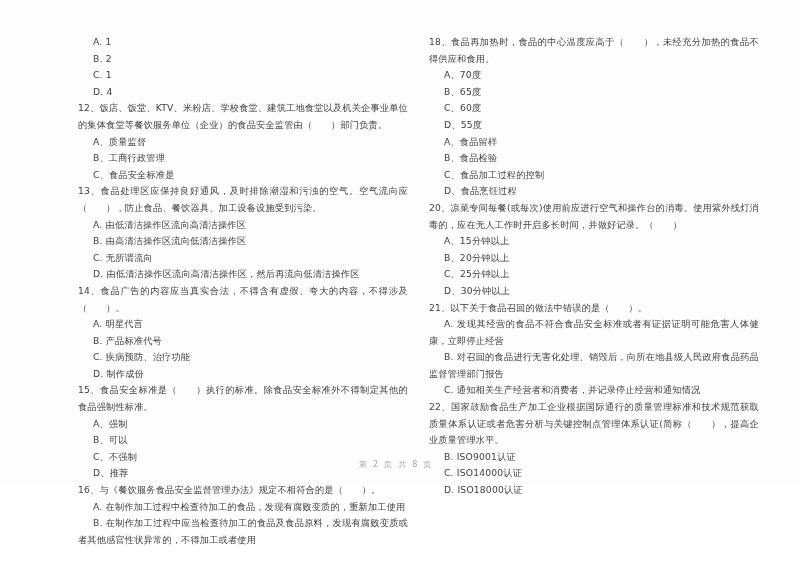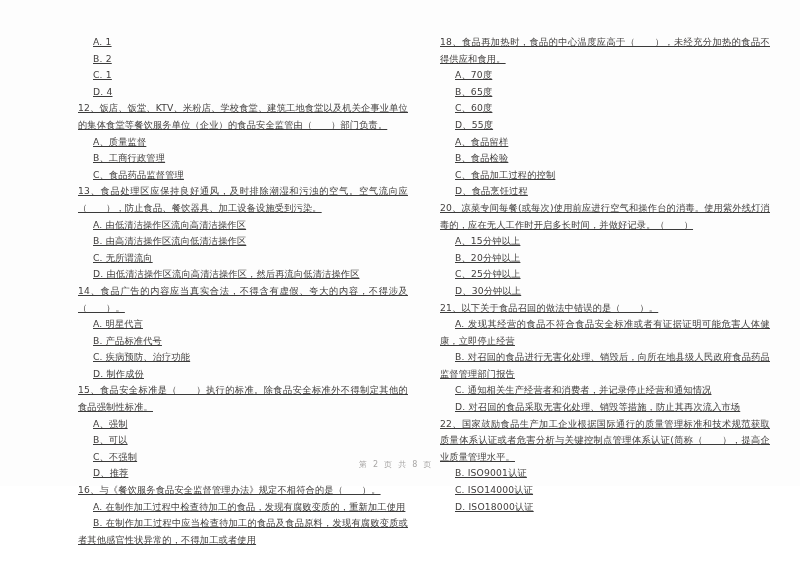--- a/index.html
+++ b/index.html
@@ -13,34 +13,33 @@
     font-family: "DejaVu Sans", "Liberation Sans", sans-serif;
     color: #3a3a3a;
     overflow: hidden;
   }
   .page {
     position: relative;
     width: 800px;
     height: 486px;
     background: #fdfdfd;
     box-sizing: border-box;
-    text-decoration: underline;
   }
   .columns {
     display: flex;
     padding: 34px 52px 0 78px;
     box-sizing: border-box;
     height: 518px;
   }
   .col {
     width: 330px;
     flex: 0 0 330px;
   }
   .col-left { margin-right: 12px; }
-  .col-right { margin-left: 20px; }
+  .col-right { margin-left: 9px; }
 
   .q {
     margin: 0 0 0 0;
   }
   .q-stem {
     font-size: 9.2px;
     line-height: 16.6px;
     color: #43403f;
     text-align: justify;
     letter-spacing: 0.02em;
@@ -90,21 +89,21 @@
         <p class="opt">A. 1</p>
         <p class="opt">B. 2</p>
         <p class="opt">C. 1</p>
         <p class="opt">D. 4</p>
       </div>
 
       <div class="q">
         <p class="q-stem">12、饭店、饭堂、KTV、米粉店、学校食堂、建筑工地食堂以及机关企事业单位的集体食堂等餐饮服务单位（企业）的食品安全监管由（　　）部门负责。</p>
         <p class="opt">A、质量监督</p>
         <p class="opt">B、工商行政管理</p>
-        <p class="opt">C、食品药品监督管理</p>
+        <p class="opt">C、食品安全标准是</p>
       </div>
 
       <div class="q">
         <p class="q-stem">13、食品处理区应保持良好通风，及时排除潮湿和污浊的空气。空气流向应（　　），防止食品、餐饮器具、加工设备设施受到污染。</p>
         <p class="opt">A. 由低清洁操作区流向高清洁操作区</p>
         <p class="opt">B. 由高清洁操作区流向低清洁操作区</p>
         <p class="opt">C. 无所谓流向</p>
         <p class="opt">D. 由低清洁操作区流向高清洁操作区，然后再流向低清洁操作区</p>
       </div>
 
@@ -156,21 +155,20 @@
         <p class="opt">B、20分钟以上</p>
         <p class="opt">C、25分钟以上</p>
         <p class="opt">D、30分钟以上</p>
       </div>
 
       <div class="q">
         <p class="q-stem">21、以下关于食品召回的做法中错误的是（　　）。</p>
         <p class="opt-hang">A. 发现其经营的食品不符合食品安全标准或者有证据证明可能危害人体健康，立即停止经营</p>
         <p class="opt-hang">B. 对召回的食品进行无害化处理、销毁后，向所在地县级人民政府食品药品监督管理部门报告</p>
         <p class="opt-hang">C. 通知相关生产经营者和消费者，并记录停止经营和通知情况</p>
-        <p class="opt-hang">D. 对召回的食品采取无害化处理、销毁等措施，防止其再次流入市场</p>
       </div>
 
       <div class="q">
         <p class="q-stem">22、国家鼓励食品生产加工企业根据国际通行的质量管理标准和技术规范获取质量体系认证或者危害分析与关键控制点管理体系认证(简称（　　），提高企业质量管理水平。</p>
         <p class="opt">B. ISO9001认证</p>
         <p class="opt">C. ISO14000认证</p>
         <p class="opt">D. ISO18000认证</p>
       </div>
 
     </div>

